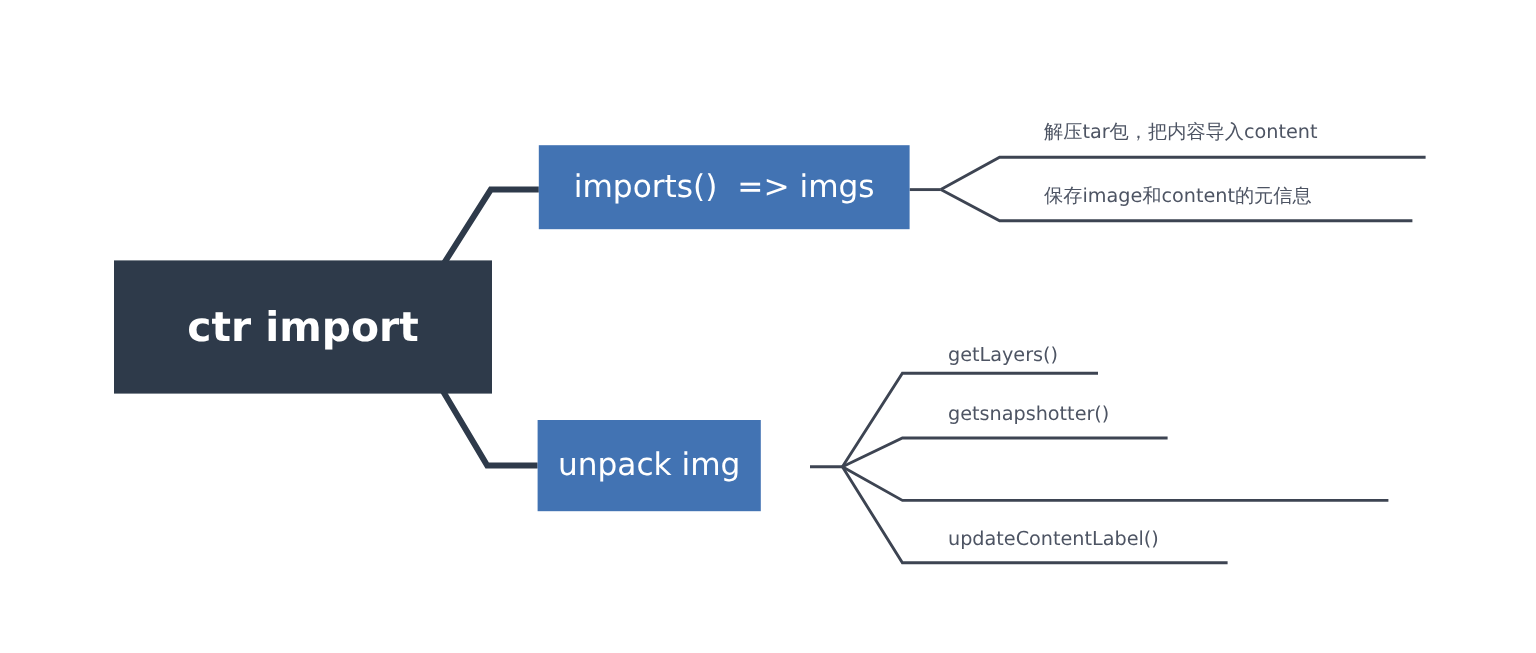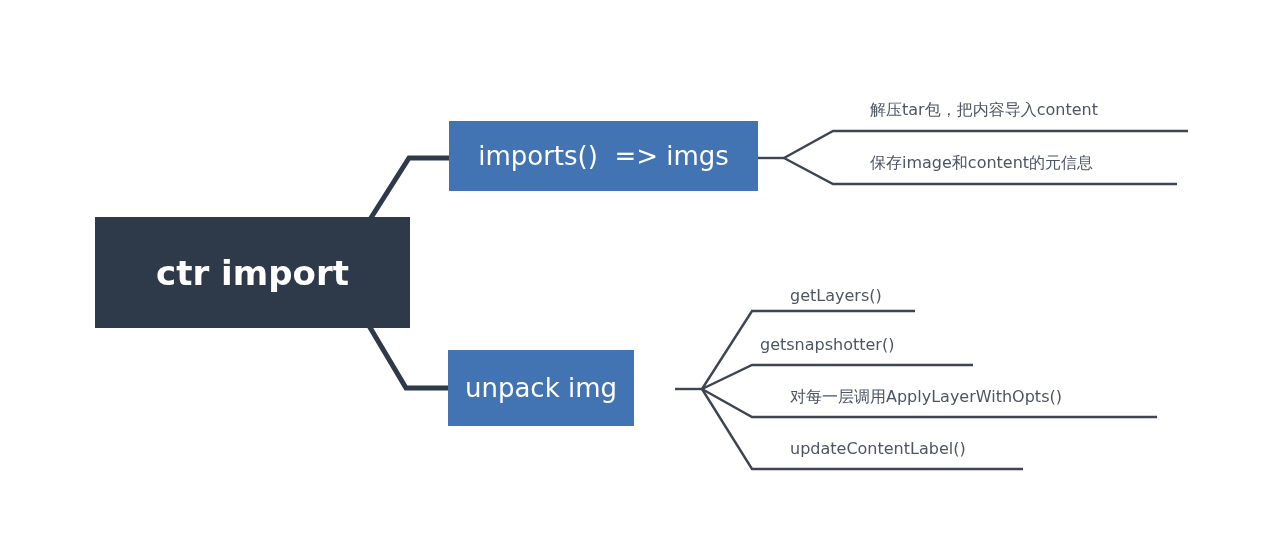--- a/index.html
+++ b/index.html
@@ -59,21 +59,21 @@
     position: absolute;
     z-index: 2;
     color: var(--leaf-text, #4d5463);
     font-size: 16px;
     line-height: 28px;
     white-space: pre;
   }
   .leaf.t0 { left: 870px; top: 96px;  }
   .leaf.t1 { left: 870px; top: 149px; }
   .leaf.u0 { left: 790px; top: 282px; }
-  .leaf.u1 { left: 760px; top: 331px; }
+  .leaf.u1 { left: 790px; top: 331px; }
   .leaf.u2 { left: 790px; top: 383px; }
   .leaf.u3 { left: 790px; top: 435px; text-align: right; }
 </style>
 </head>
 <body>
 
 <div class="canvas">
 
   <svg class="connectors" width="1280" height="544" viewBox="0 0 1280 544" aria-hidden="true">
 
@@ -94,16 +94,15 @@
   <div class="node root">ctr import</div>
 
   <div class="node branch b0">imports()  =&gt; imgs</div>
   <div class="node branch b1">unpack img</div>
 
   <div class="leaf t0">解压tar包，把内容导入content</div>
   <div class="leaf t1">保存image和content的元信息</div>
 
   <div class="leaf u0">getLayers()</div>
   <div class="leaf u1">getsnapshotter()</div>
-  <div class="leaf u2">对每一层调用ApplyLayerWithOpts()</div>
   <div class="leaf u3">updateContentLabel()</div>
 
 </div>
 
 </body></html>

